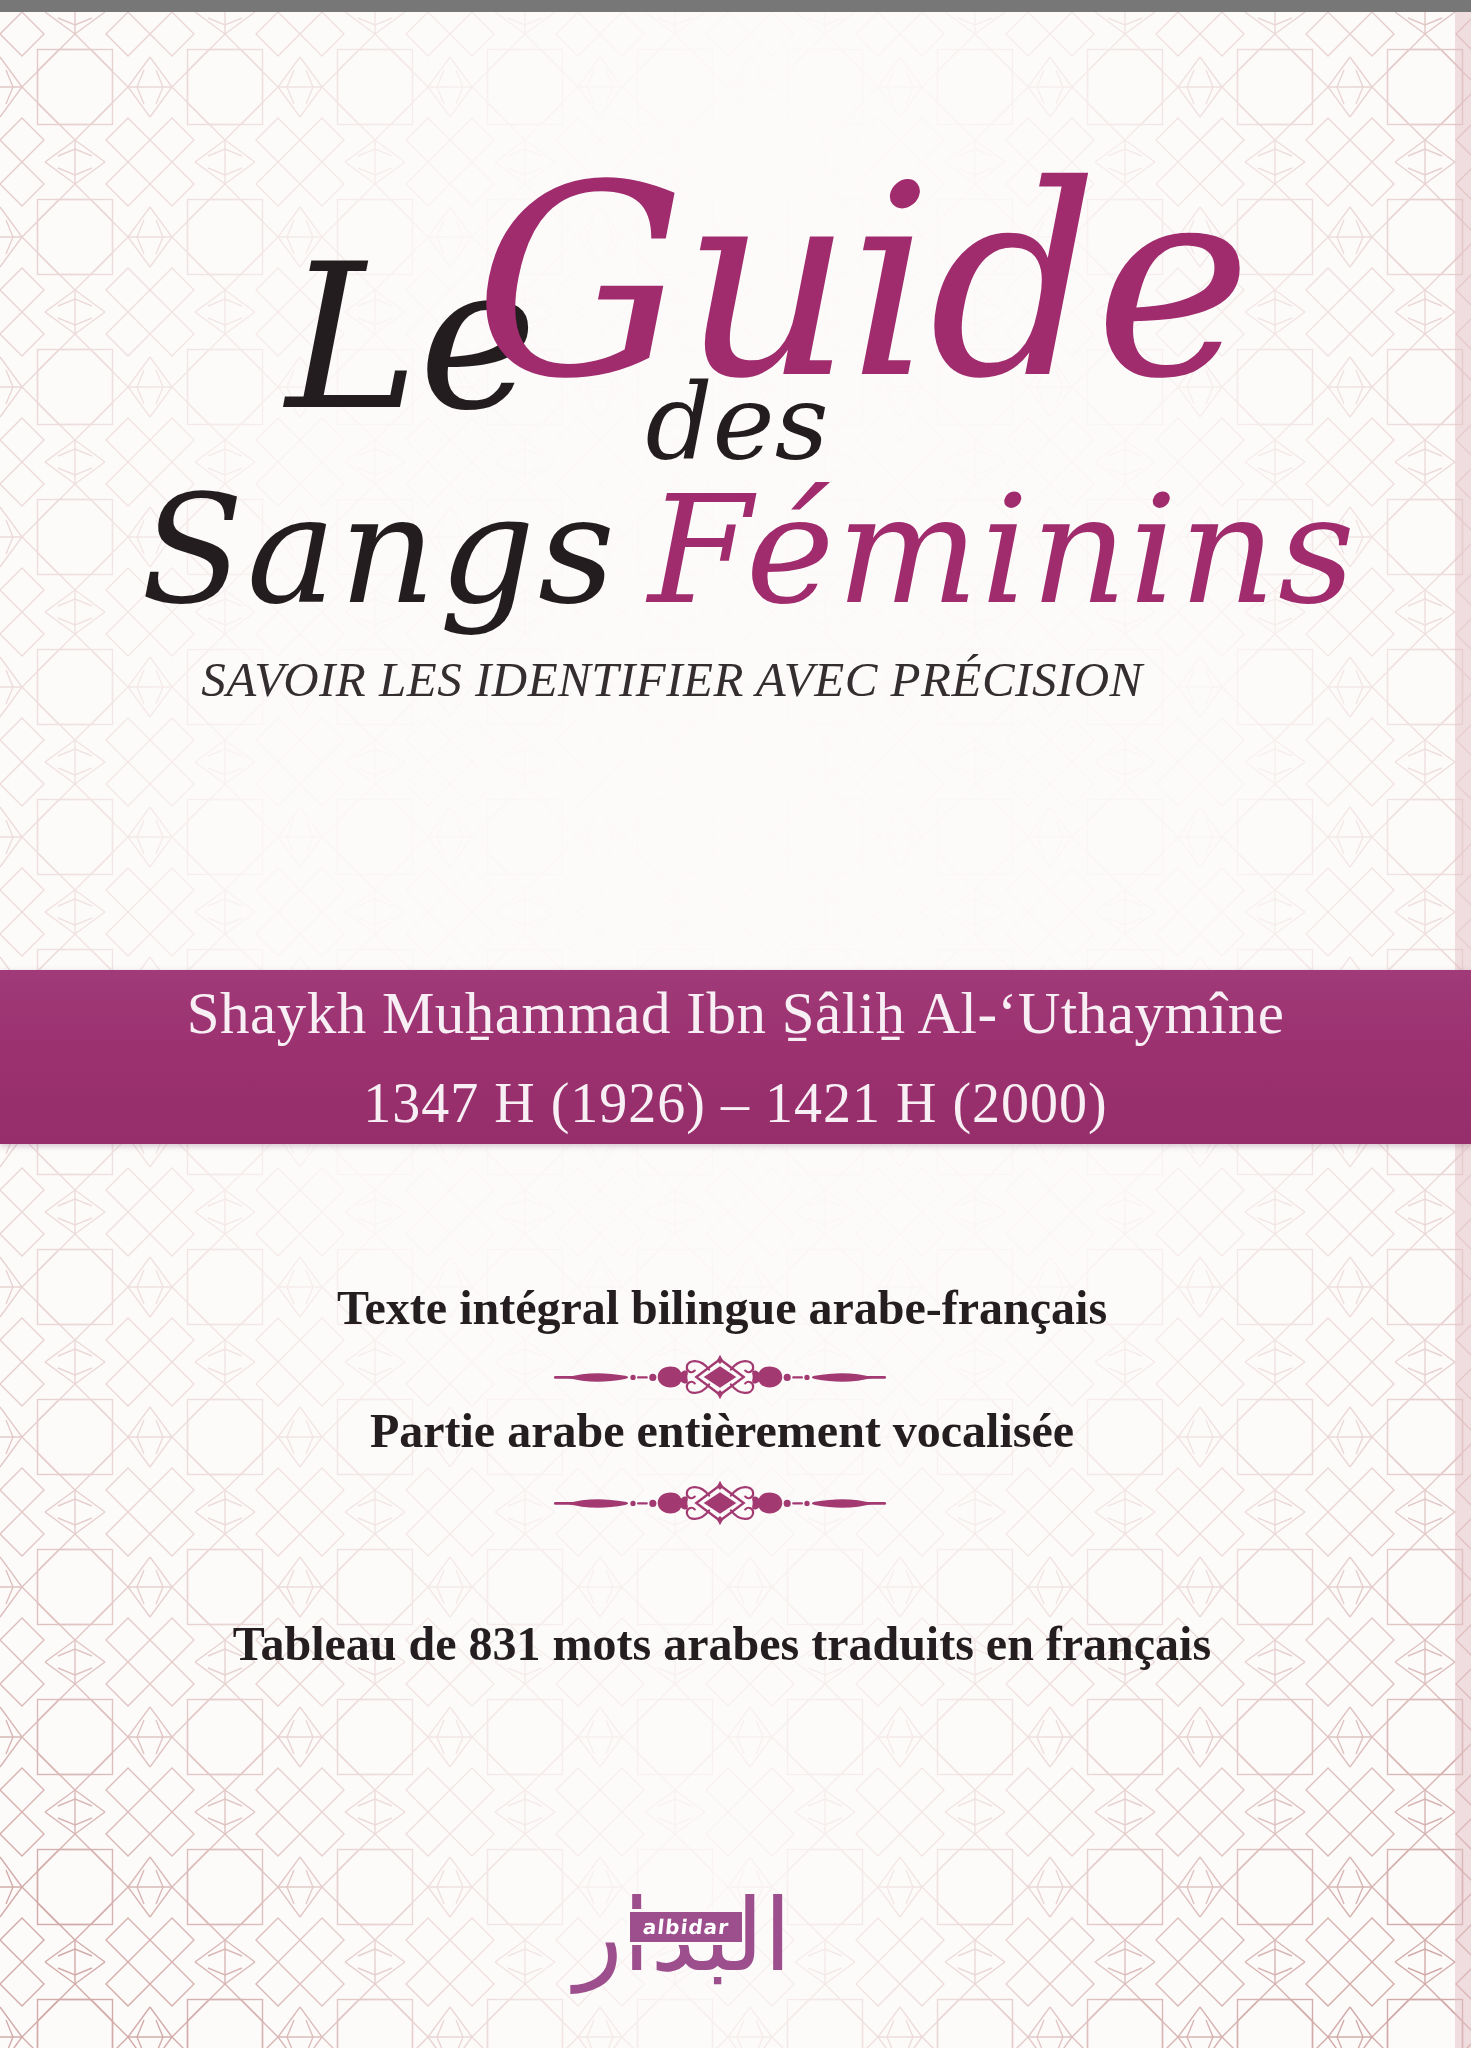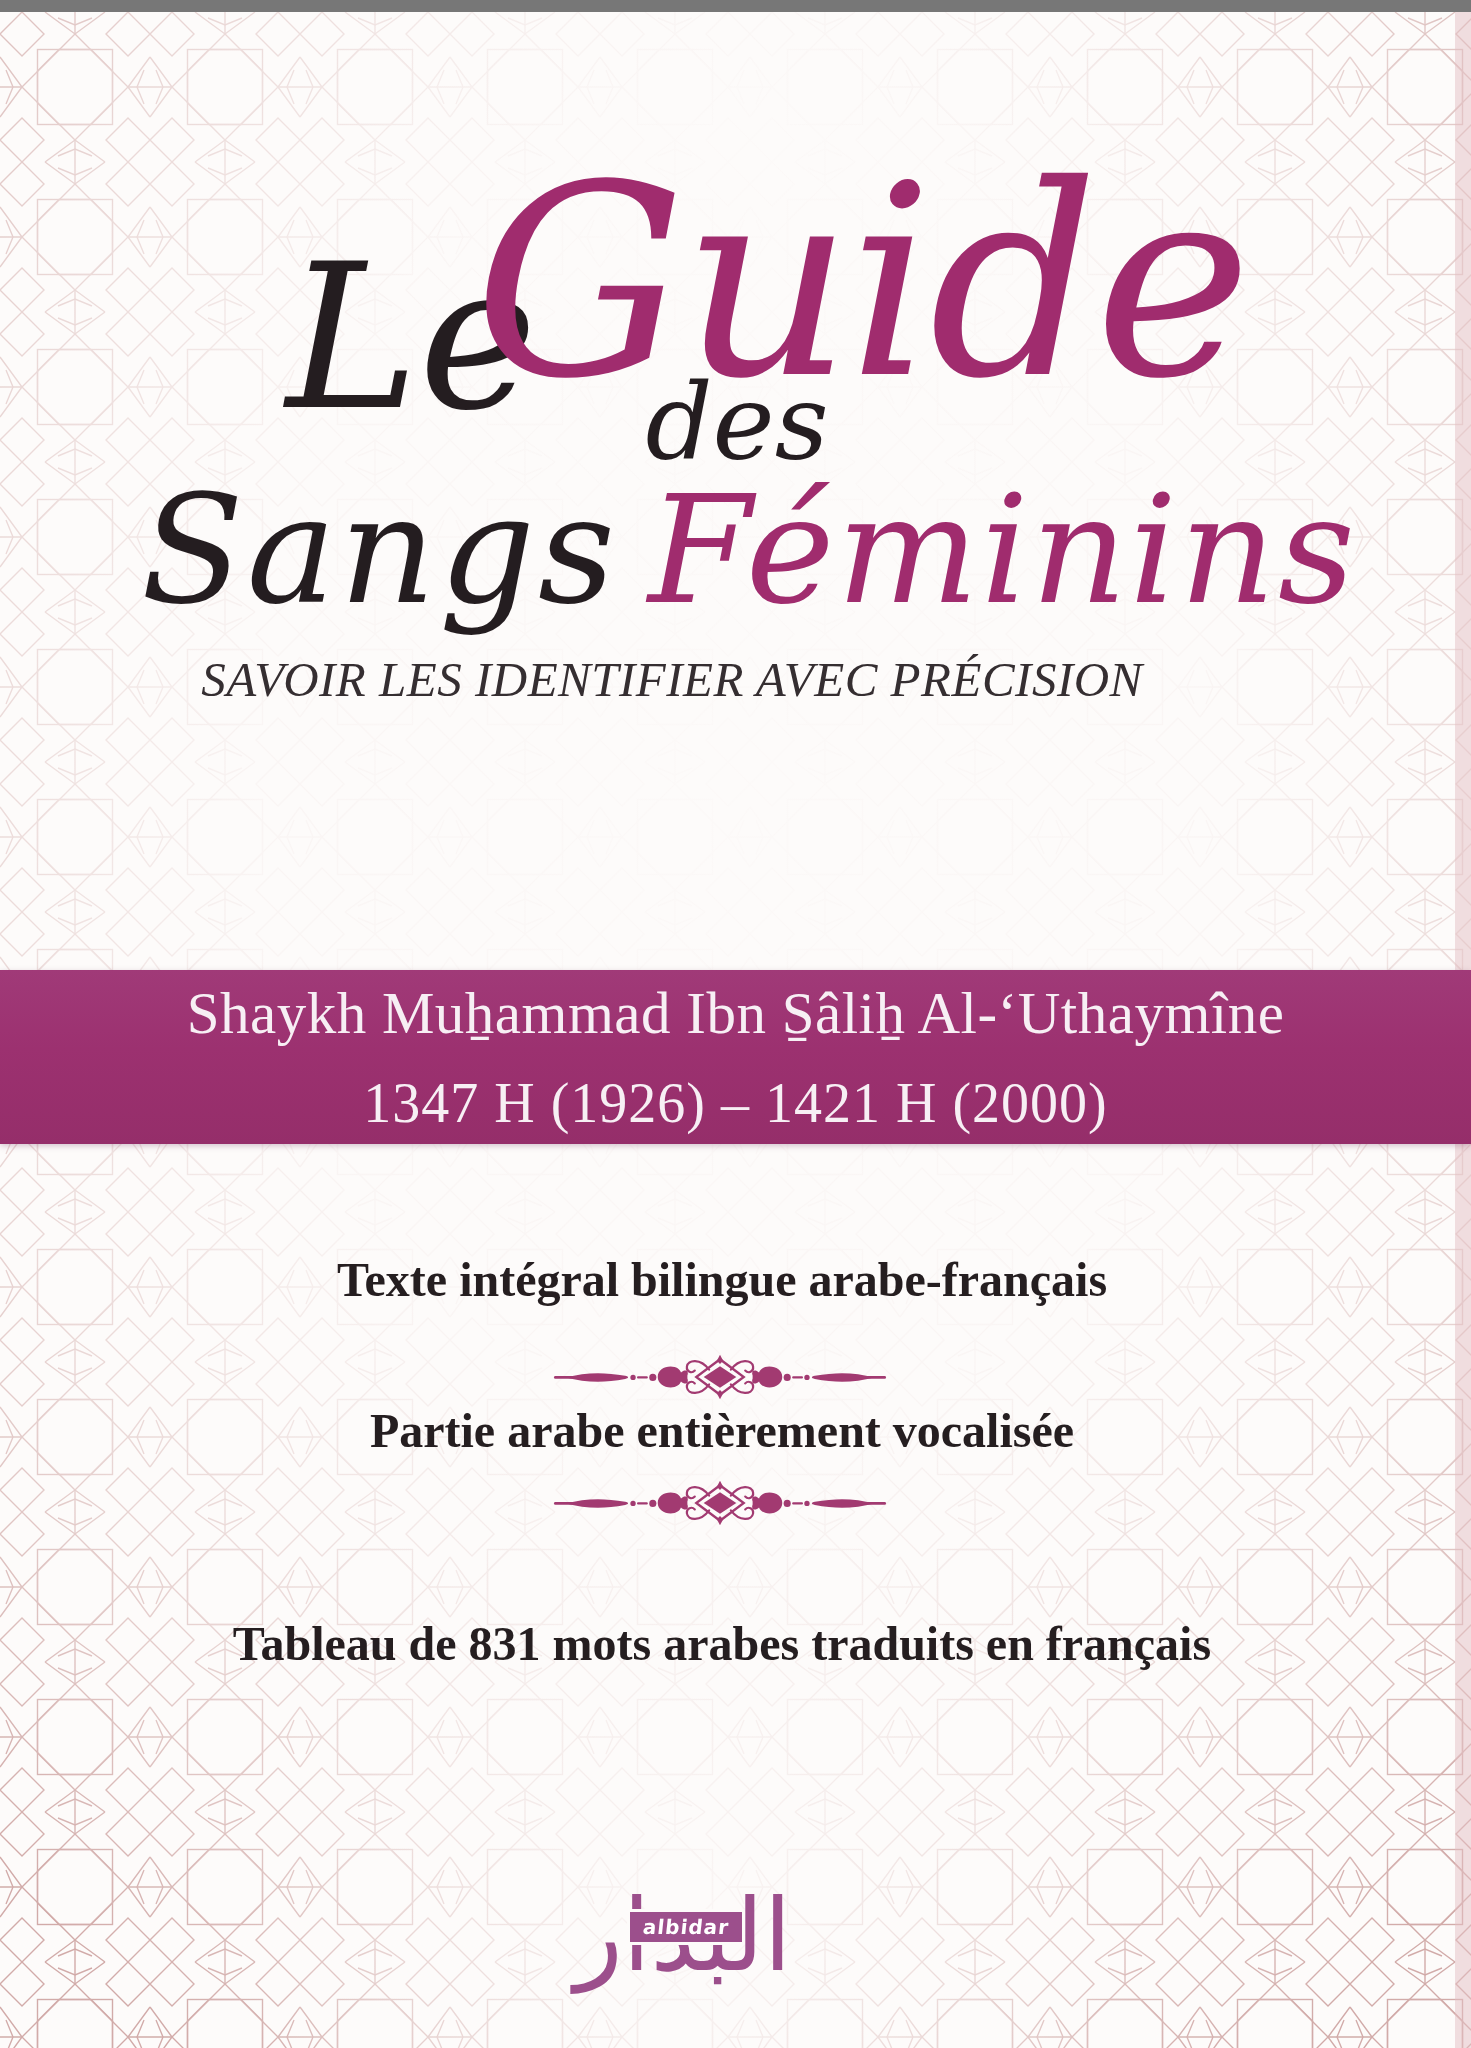--- a/index.html
+++ b/index.html
@@ -38,21 +38,21 @@
   }
   .banner .dates{
     font-size:56px;line-height:1;color:#F7EFF4;white-space:nowrap;letter-spacing:1px;
   }
   
   .feature{
     position:absolute;left:722px;transform:translateX(-50%);
     white-space:nowrap;font-family:"Liberation Serif",serif;font-weight:700;
     font-size:48px;line-height:1;color:#251e20;
   }
-  .f1{top:1244px;} .f2{top:1395px;} .f3{top:1608px;}
+  .f1{top:1272px;} .f2{top:1395px;} .f3{top:1608px;}
   .divider{position:absolute;left:720px;transform:translateX(-50%);width:336px;height:48px;}
   .d1{top:1341px;} .d2{top:1467px;}
   
   .logo{position:absolute;left:577px;top:1874px;width:212px;height:106px;}
   .logo-arabic{
     position:absolute;left:50%;top:0;transform:translateX(-50%);
     font-family:"DejaVu Sans",sans-serif;font-size:100px;line-height:100px;
     color:#9C4F8C;direction:rtl;white-space:nowrap;
   }
   .logo-band{

